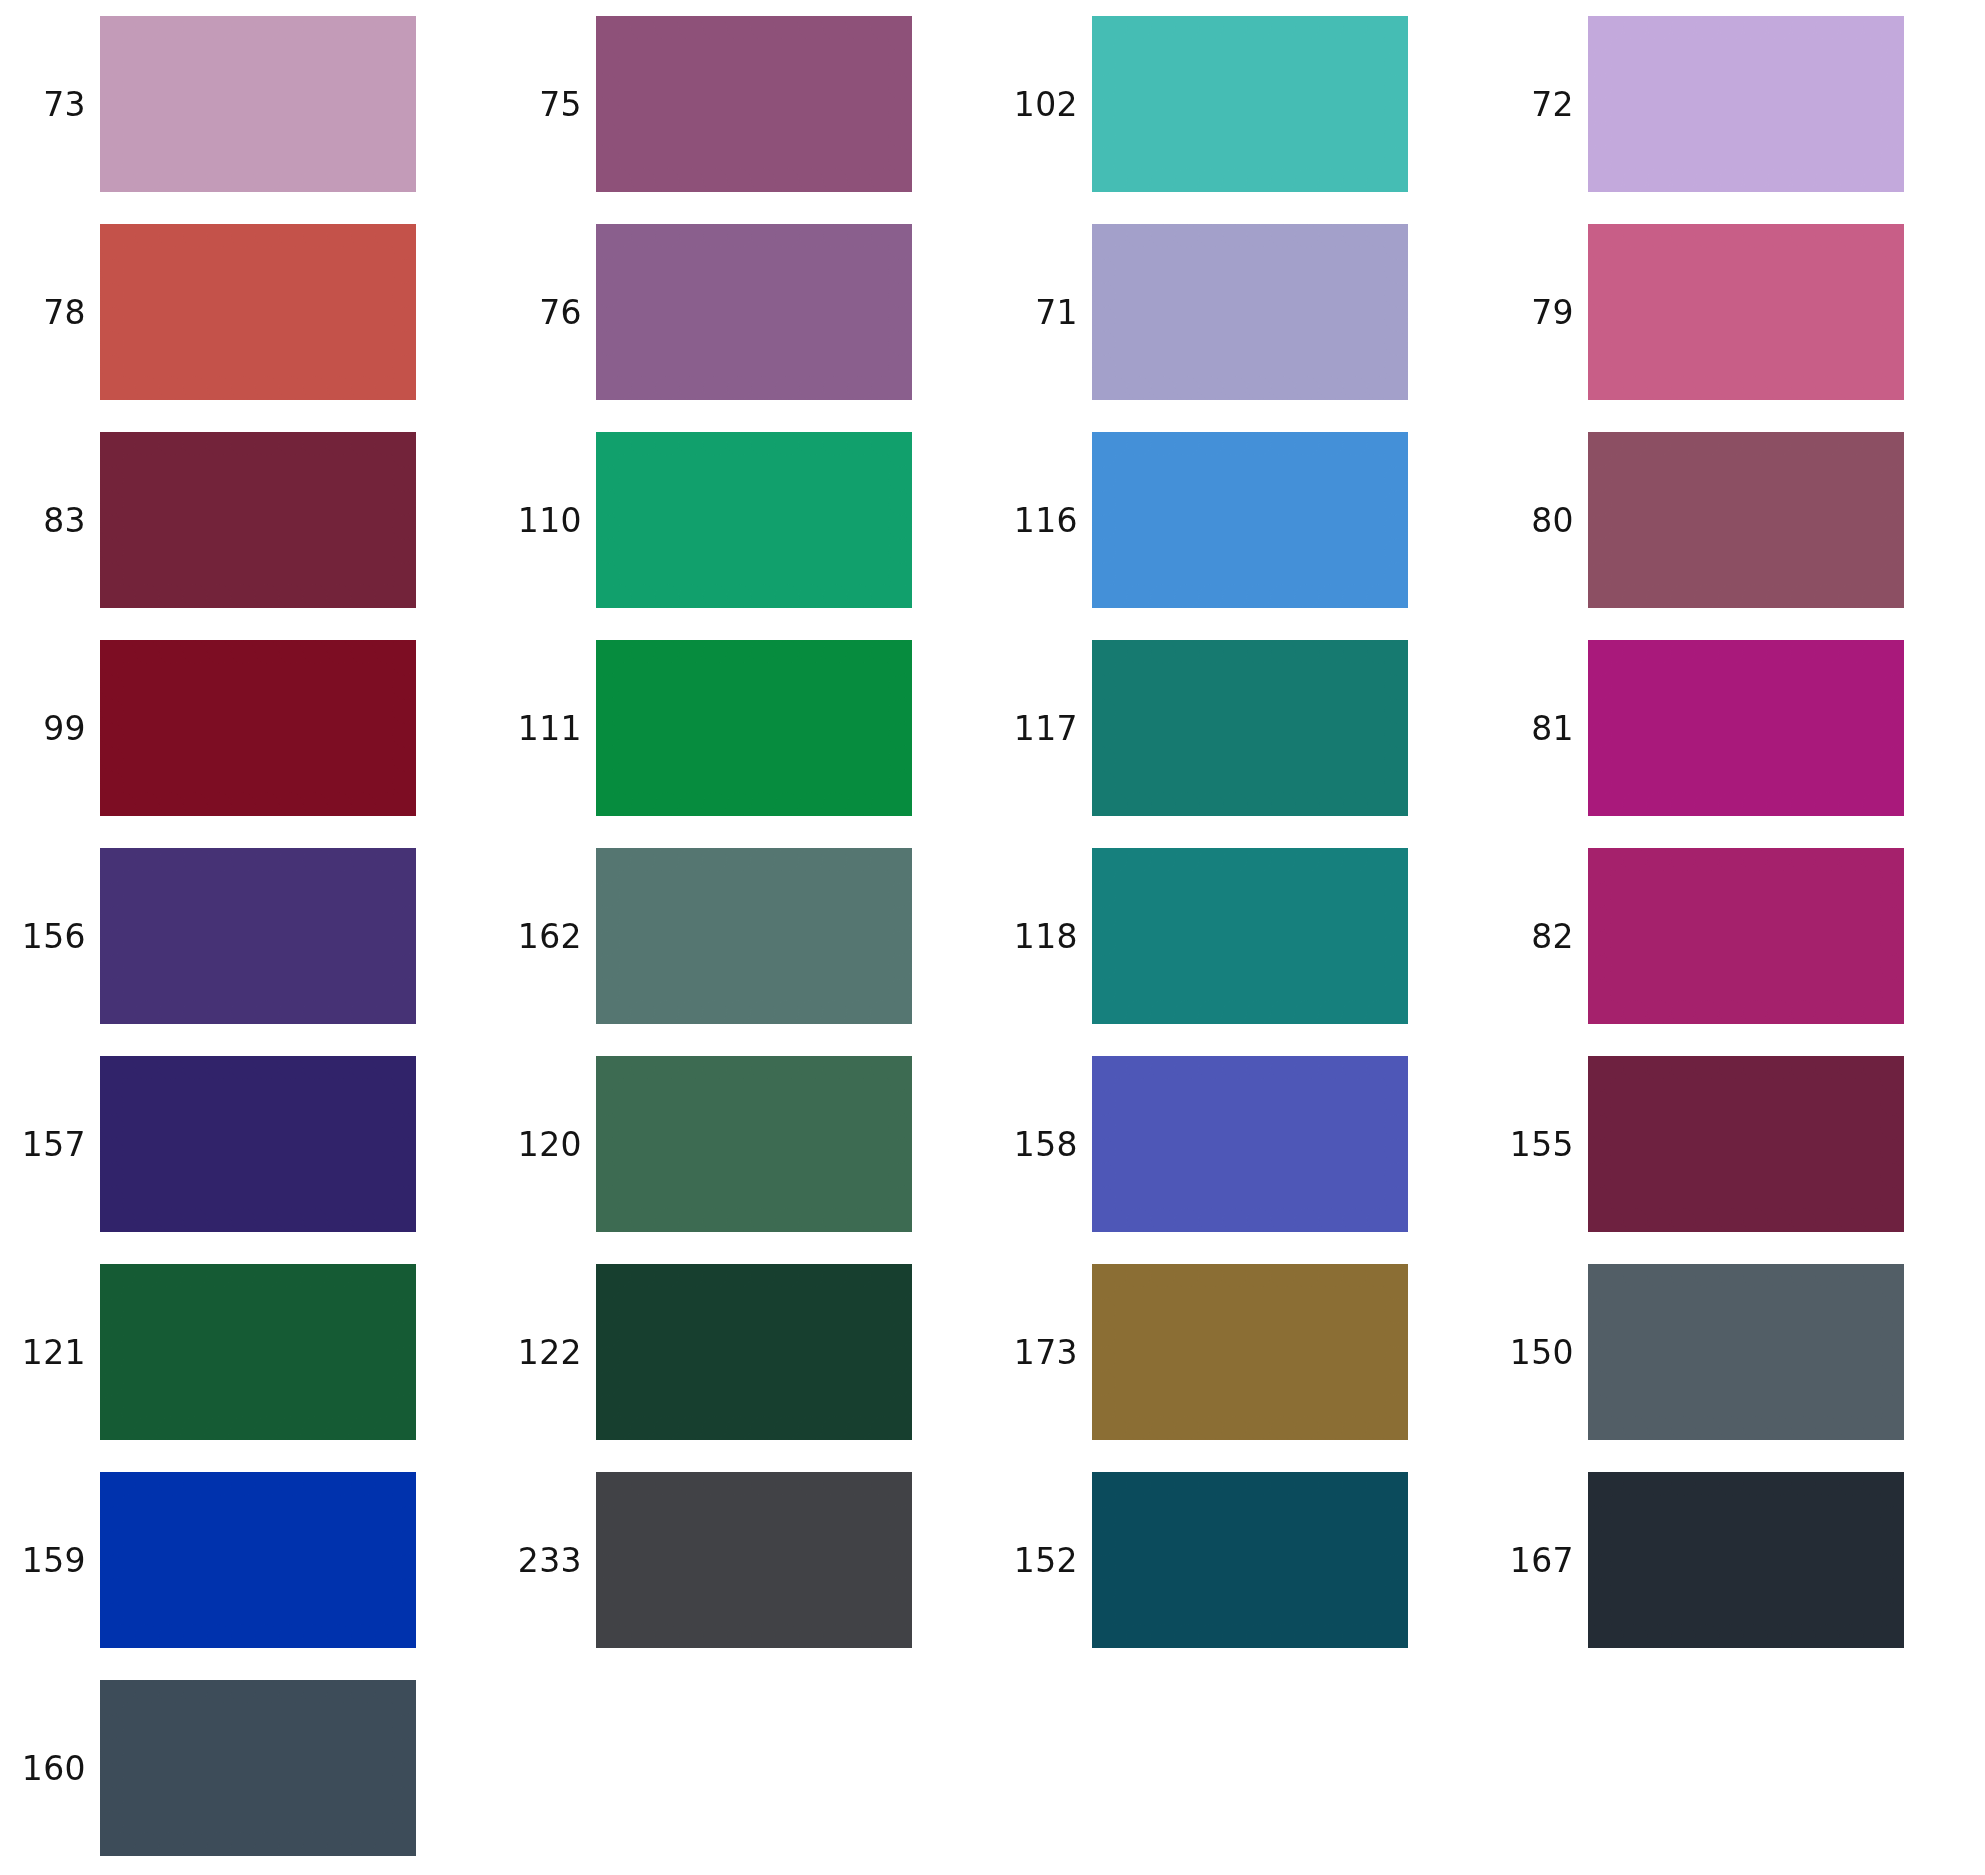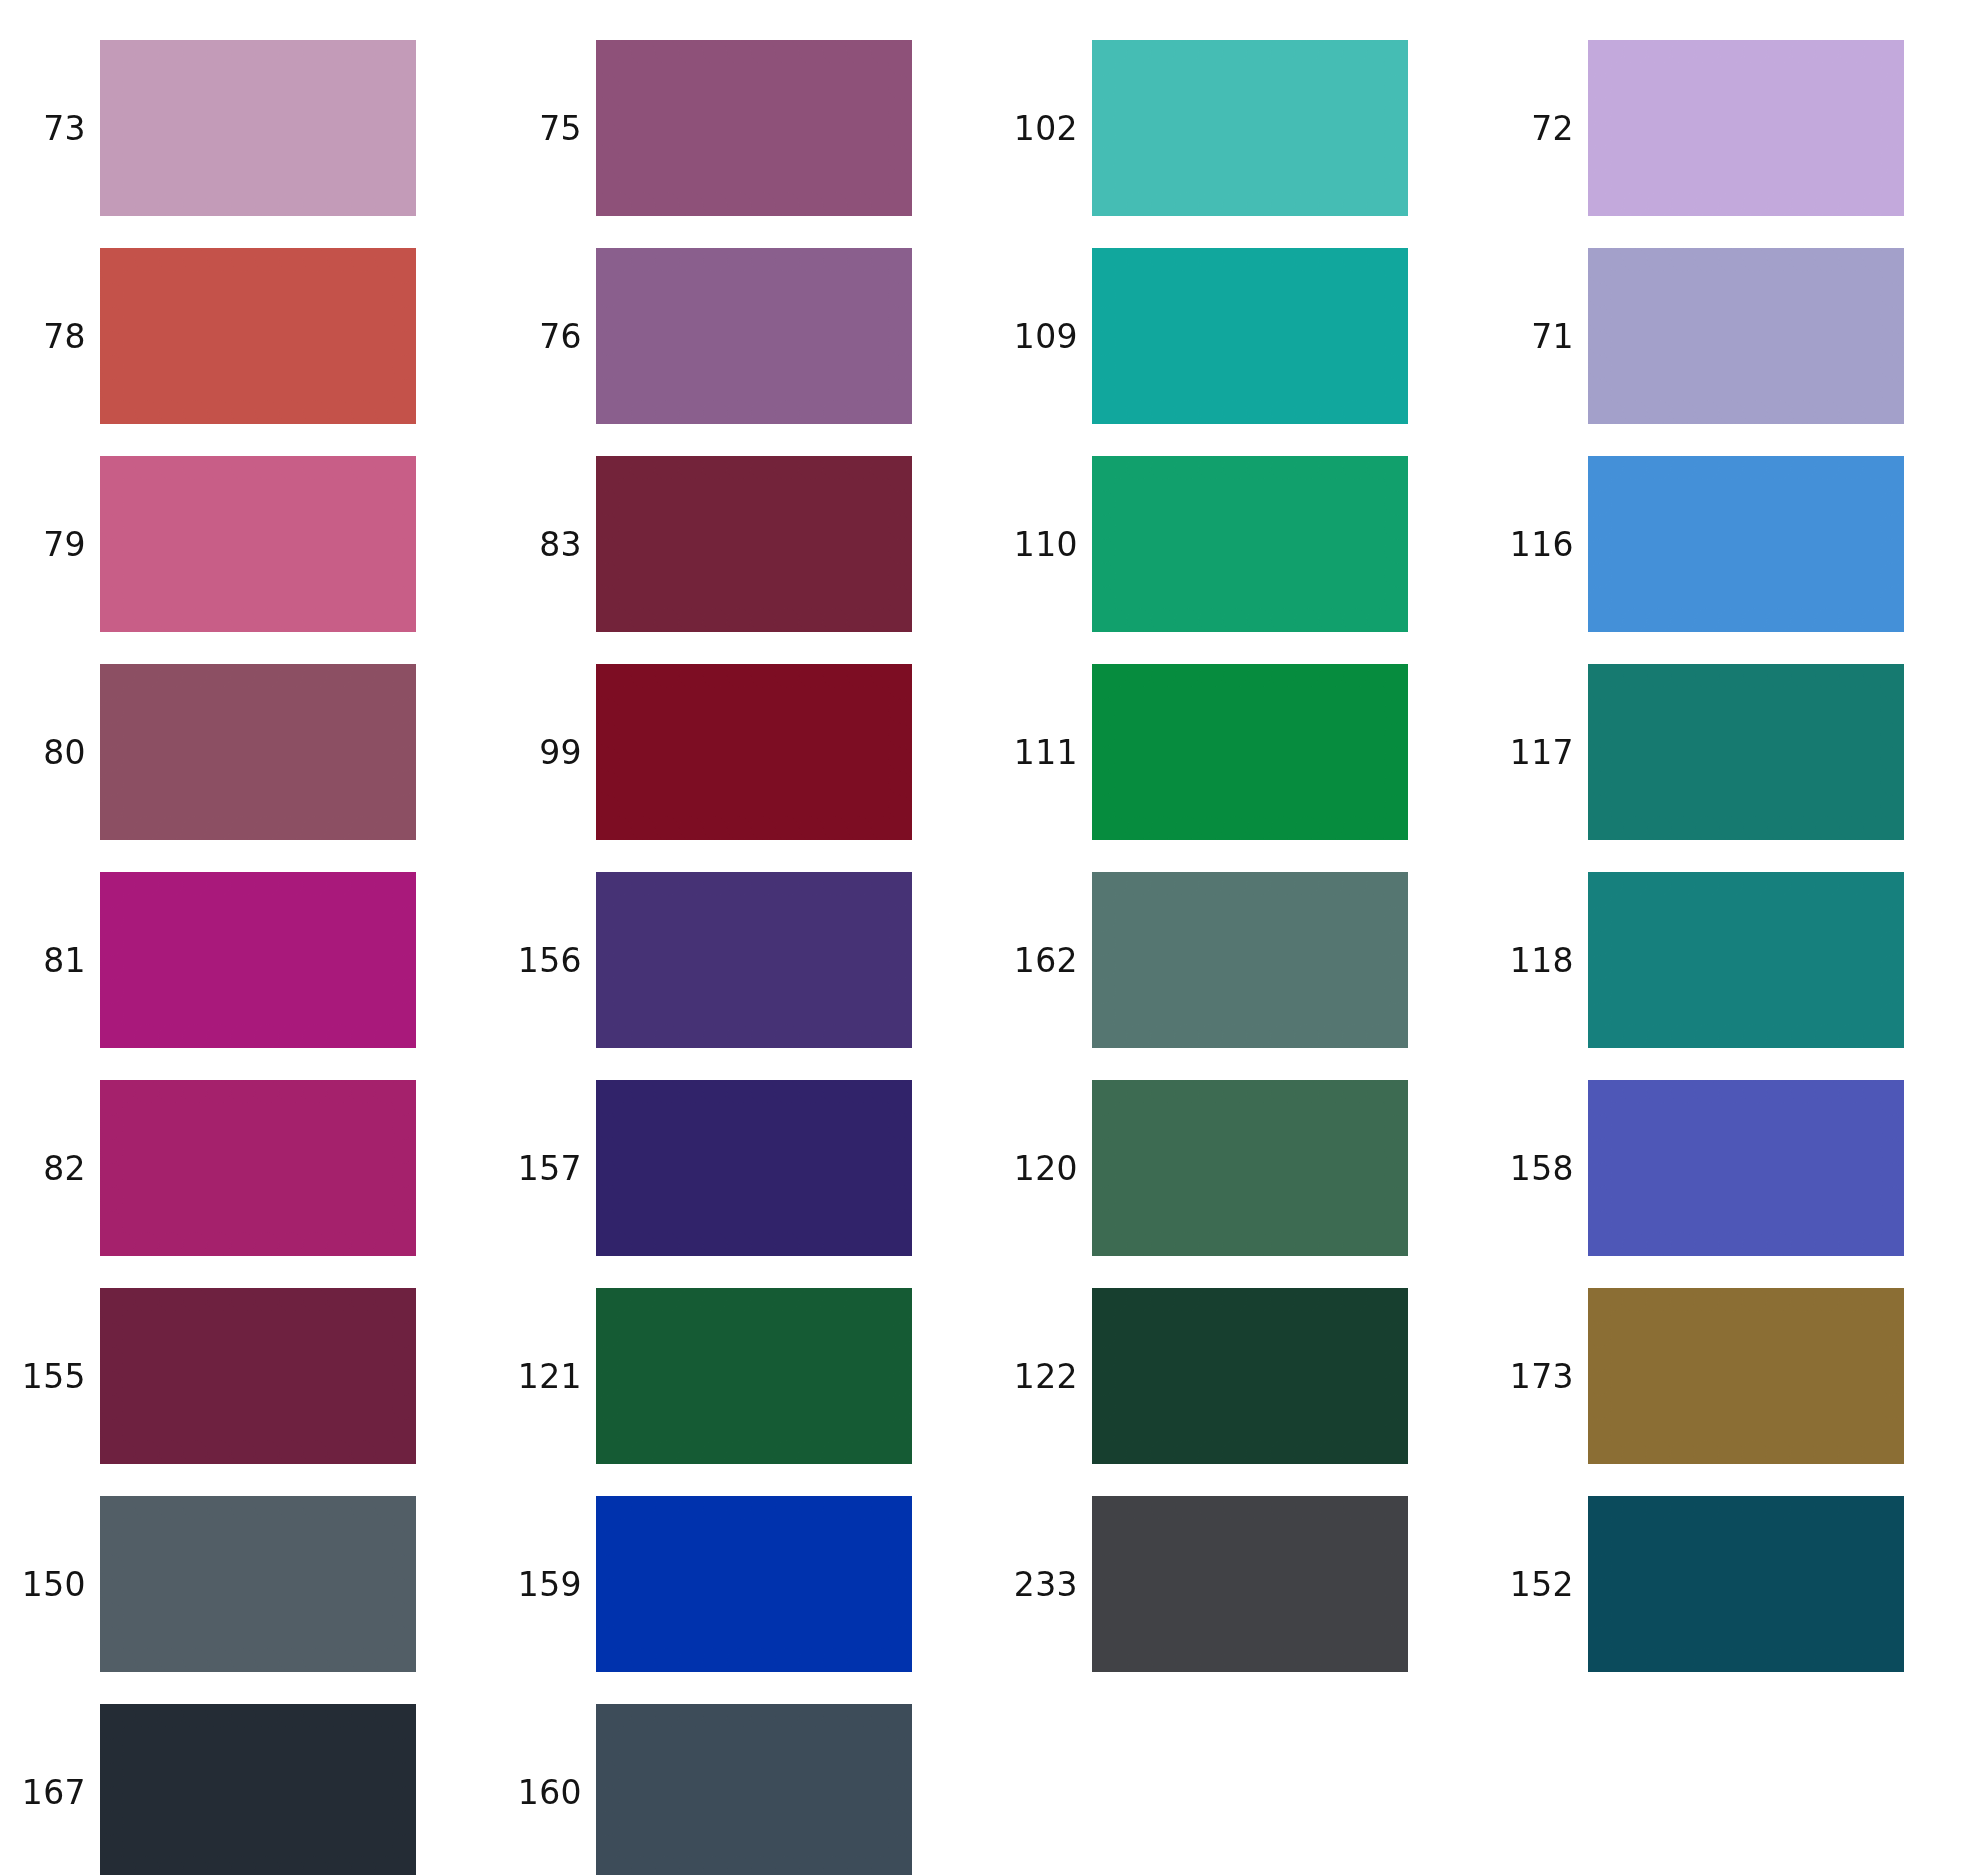--- a/index.html
+++ b/index.html
@@ -15,21 +15,20 @@
   }
 
   #palette-grid {
     position: relative;
     width: 1985px;
     height: 1372px;
     display: grid;
     grid-template-columns: repeat(4, 496px);
     grid-auto-rows: 208px;
     align-items: center;
-    margin-top: 24px;
   }
 
   .swatch-cell {
     position: relative;
     display: flex;
     align-items: center;
     justify-content: flex-start;
     height: 208px;
     box-sizing: border-box;
   }
@@ -208,36 +207,20 @@
           <div class="chip-edge chip-edge-left"></div>
           <div class="chip-edge chip-edge-right"></div>
           <div class="chip-corner chip-corner-tl"></div>
           <div class="chip-corner chip-corner-tr"></div>
           <div class="chip-corner chip-corner-bl"></div>
           <div class="chip-corner chip-corner-br"></div>
         </div>
       </div>
     </div>
     <div class="swatch-cell">
-      <div class="swatch-label">109</div>
-      <div class="swatch-chip-wrap">
-        <div class="swatch-chip" style="color: rgb(17, 167, 157);">
-          <div class="chip-core"></div>
-          <div class="chip-edge chip-edge-top"></div>
-          <div class="chip-edge chip-edge-bottom"></div>
-          <div class="chip-edge chip-edge-left"></div>
-          <div class="chip-edge chip-edge-right"></div>
-          <div class="chip-corner chip-corner-tl"></div>
-          <div class="chip-corner chip-corner-tr"></div>
-          <div class="chip-corner chip-corner-bl"></div>
-          <div class="chip-corner chip-corner-br"></div>
-        </div>
-      </div>
-    </div>
-    <div class="swatch-cell">
       <div class="swatch-label">71</div>
       <div class="swatch-chip-wrap">
         <div class="swatch-chip" style="color: rgb(163, 160, 202);">
           <div class="chip-core"></div>
           <div class="chip-edge chip-edge-top"></div>
           <div class="chip-edge chip-edge-bottom"></div>
           <div class="chip-edge chip-edge-left"></div>
           <div class="chip-edge chip-edge-right"></div>
           <div class="chip-corner chip-corner-tl"></div>
           <div class="chip-corner chip-corner-tr"></div>

